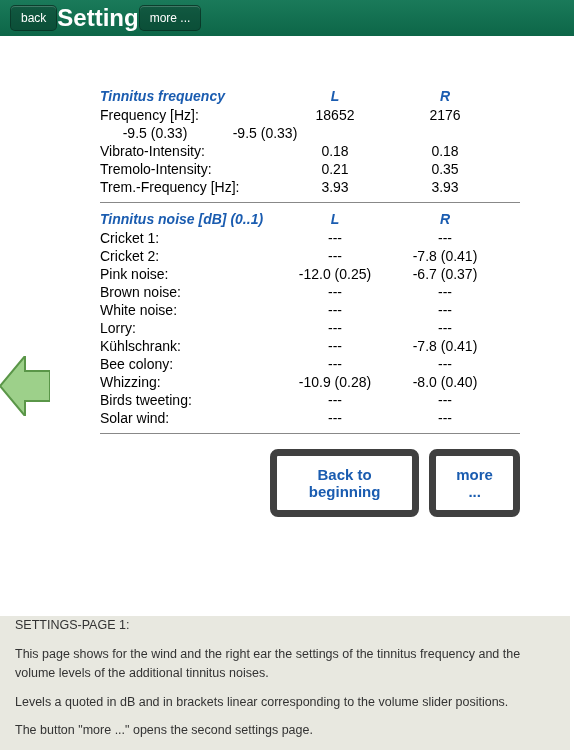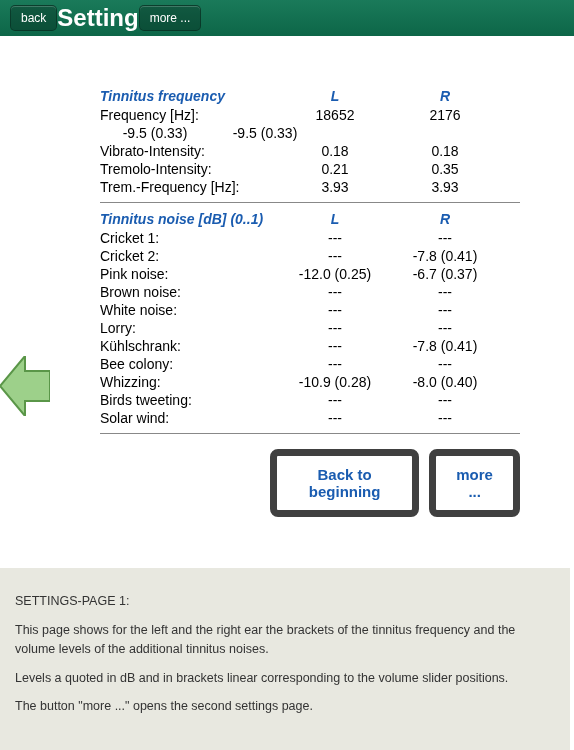--- a/index.html
+++ b/index.html
@@ -86,21 +86,21 @@
       font-weight: bold;
       font-size: 15px;
       cursor: pointer;
     }
     .footer-text {
       position: absolute;
       bottom: 0;
       left: 0;
       right: 4px;
       background: #e8e8e0;
-      padding: 24px 15px;
+      padding: 0 15px;
       font-size: 12.5px;
       color: #333;
       line-height: 1.5;
     }
     .footer-text p { margin-bottom: 10px; }
   </style>
 </head>
 <body>
 
 <div class="navbar">
@@ -221,16 +221,16 @@
     <div class="bottom-buttons">
       <button class="action-btn">Back to beginning</button>
       <button class="action-btn">more ...</button>
     </div>
 
   </div>
 </div>
 
 <div class="footer-text">
   <p>SETTINGS-PAGE 1:</p>
-  <p>This page shows for the left and the right ear the brackets of the tinnitus frequency and the volume levels of the additional tinnitus noises.</p>
+  <p>This page shows for the wind and the right ear the settings of the tinnitus frequency and the volume levels of the additional tinnitus noises.</p>
   <p>Levels a quoted in dB and in brackets linear corresponding to the volume slider positions.</p>
   <p>The button "more ..." opens the second settings page.</p>
 </div>
 
 </body></html>

